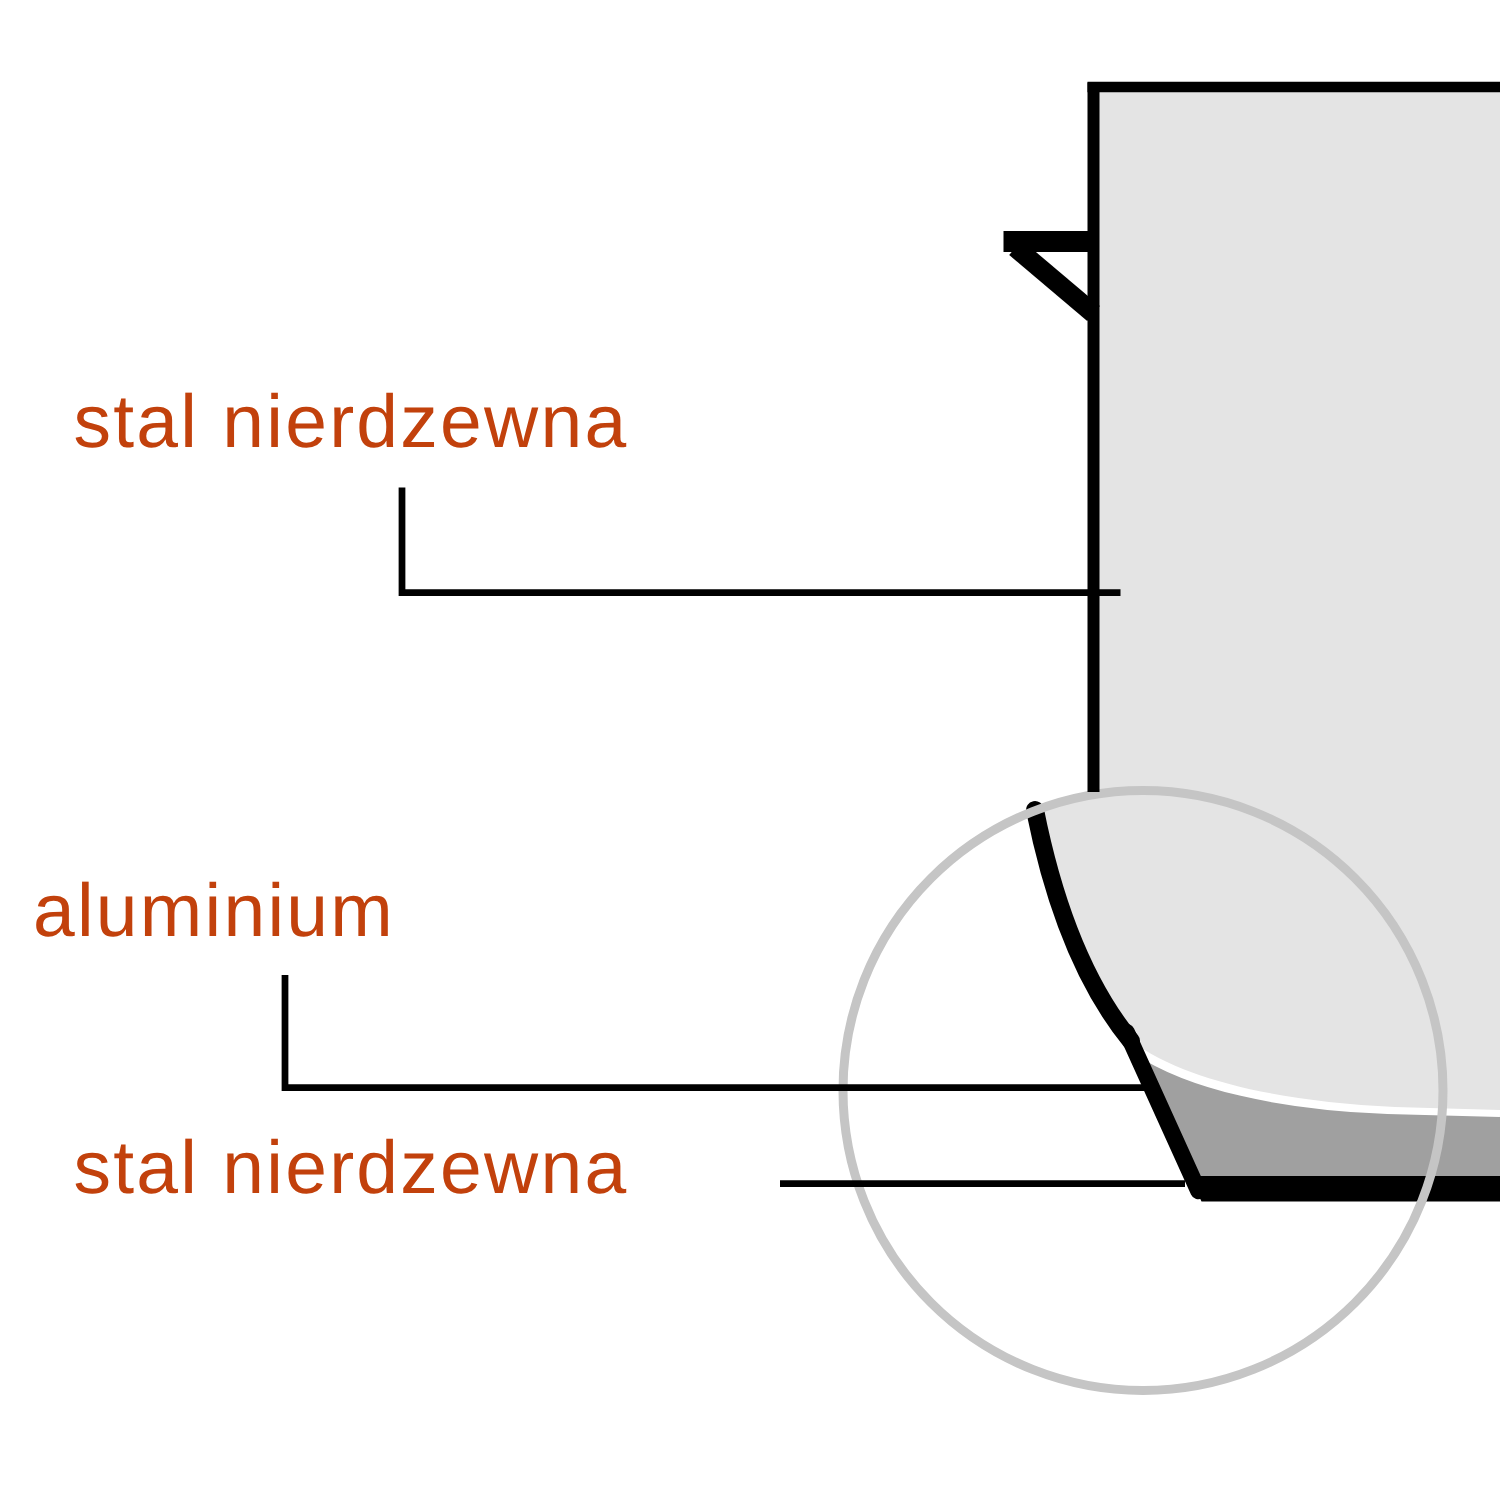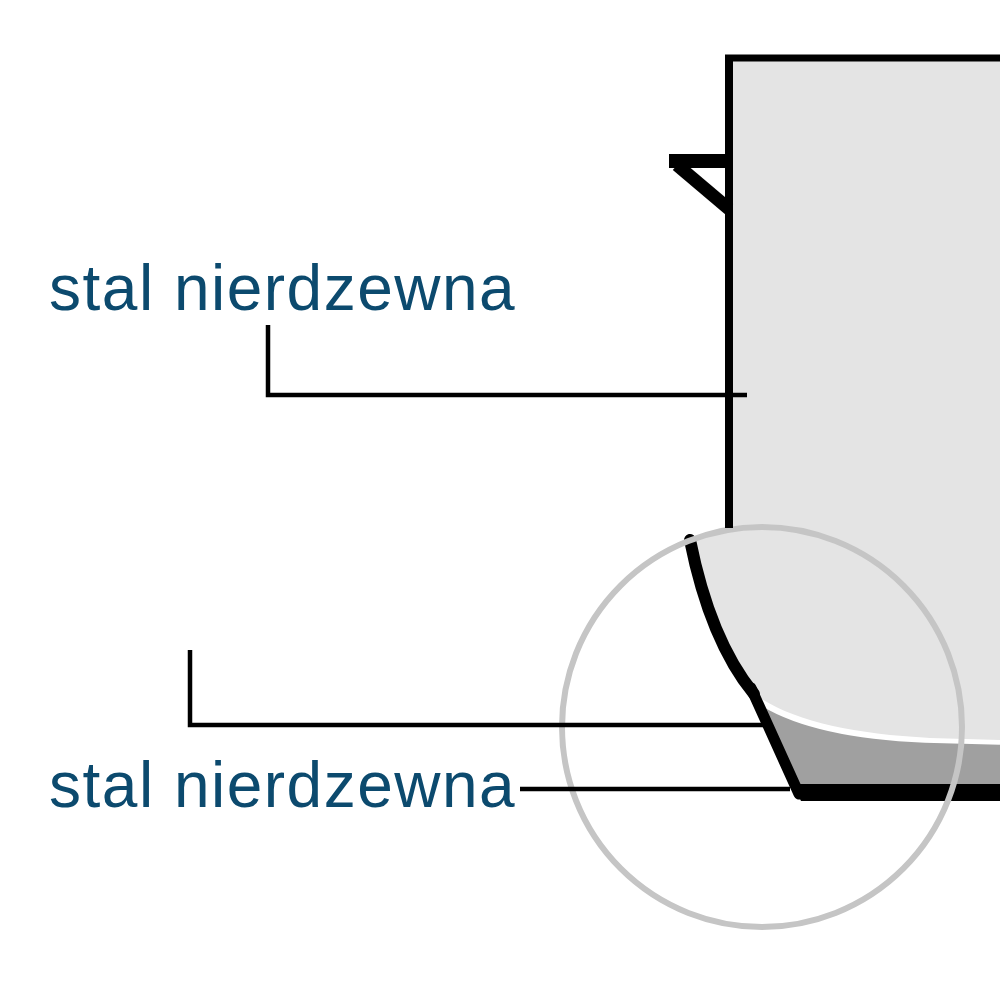--- a/index.html
+++ b/index.html
@@ -18,22 +18,22 @@
   .stage svg {
     position: absolute;
     left: 0;
     top: 0;
     width: 1000px;
     height: 1000px;
     display: block;
   }
   .label {
     position: absolute;
-    color: #0c4a6e;
-    font-size: 64px;
+    color: #c2410c;
+    font-size: 50px;
     letter-spacing: 1.5px;
     line-height: 1;
     white-space: nowrap;
     user-select: none;
   }
   .label-wall { left: 49px;  top: 256px; }
   .label-core { left: 22px;  top: 582px; }
   .label-base { left: 49px;  top: 753px; }
 </style>
 </head>
@@ -67,16 +67,17 @@
       <path d="M 677 165 L 729 209" fill="none" stroke-width="13" stroke="#000000"></path>
     </g>
 
     <path d="M 268 325 V 395 H 747" fill="none" stroke-width="4.5" stroke="#000000"></path>
     <path d="M 190 650 V 725 H 768" fill="none" stroke-width="4.5" stroke="#000000"></path>
     <path d="M 520 789 H 790" fill="none" stroke-width="4.5" stroke="#000000"></path>
   </svg>
 
   <div class="label label-wall">stal nierdzewna</div>
 
+  <div class="label label-core">aluminium</div>
 
   <div class="label label-base">stal nierdzewna</div>
 
 </div>
 
 </body></html>

